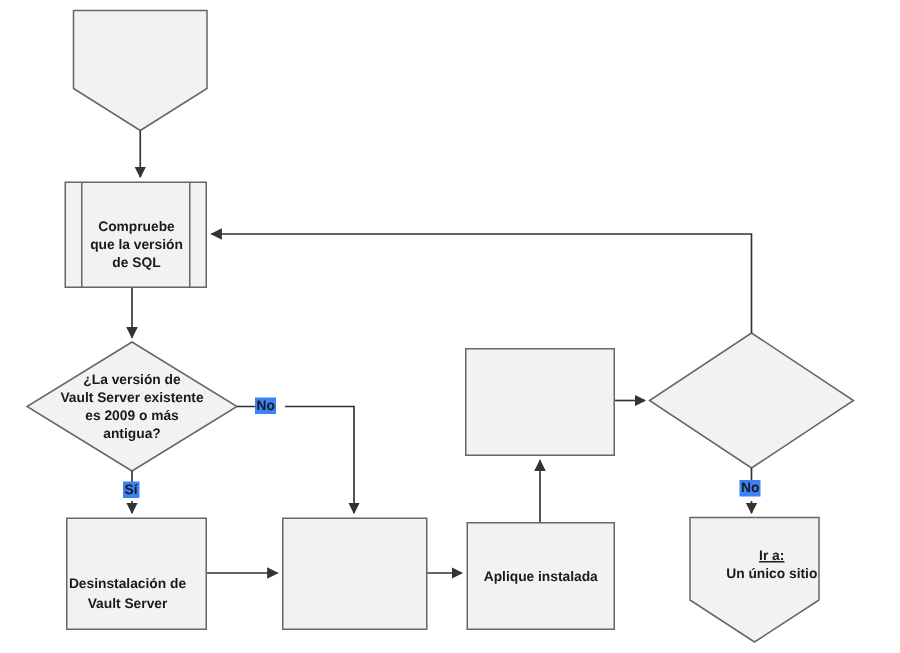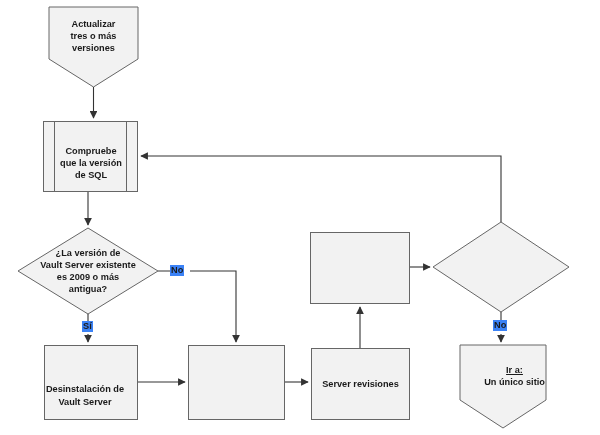--- a/index.html
+++ b/index.html
@@ -102,38 +102,35 @@
 
     <path d="M 360 348 L 360 307" fill="none" stroke="#333333" stroke-width="1.1" marker-end="url(#arrow)"></path>
 
     <path d="M 410 267 L 430 267" fill="none" stroke="#333333" stroke-width="1.1" marker-end="url(#arrow)"></path>
 
     <path d="M 501 222 L 501 156 L 141 156" fill="none" stroke="#333333" stroke-width="1.1" marker-end="url(#arrow)"></path>
 
     <path d="M 501 312 L 501 320 M 501 334 L 501 342" fill="none" stroke="#333333" stroke-width="1.1" marker-end="url(#arrow)"></path>
   </svg>
 
-  <div class="node-label" style="left:49px; top:12px; width:89px; height:48px;">Actualizar
-tres o más
-versiones</div>
 
   <div class="node-label" style="left:55px; top:121px; width:72px; height:84px;">Compruebe
 que la versión
 de SQL</div>
 
   <div class="node-label" style="left:18px; top:228px; width:140px; height:86px;">¿La versión de
 Vault Server existente
 es 2009 o más
 antigua?</div>
 
   <div class="node-label" style="left:44px; top:358px; width:82px; height:75px;">Desinstalación de
 Vault Server</div>
 
 
-  <div class="node-label" style="left:311px; top:348px; width:99px; height:72px;">Server revisiones</div>
+  <div class="node-label" style="left:311px; top:348px; width:99px; height:72px;">Aplique instalada</div>
 
 
 
   <div class="node-label" style="left:460px; top:352px; width:109px; height:48px; flex-direction:column;">
     <span class="lbl-stack link-line">Ir a:</span>
     <span class="lbl-stack">Un único sitio</span>
   </div>
 
   <div class="edge-label" style="left:170px; top:265px;">No</div>
 

